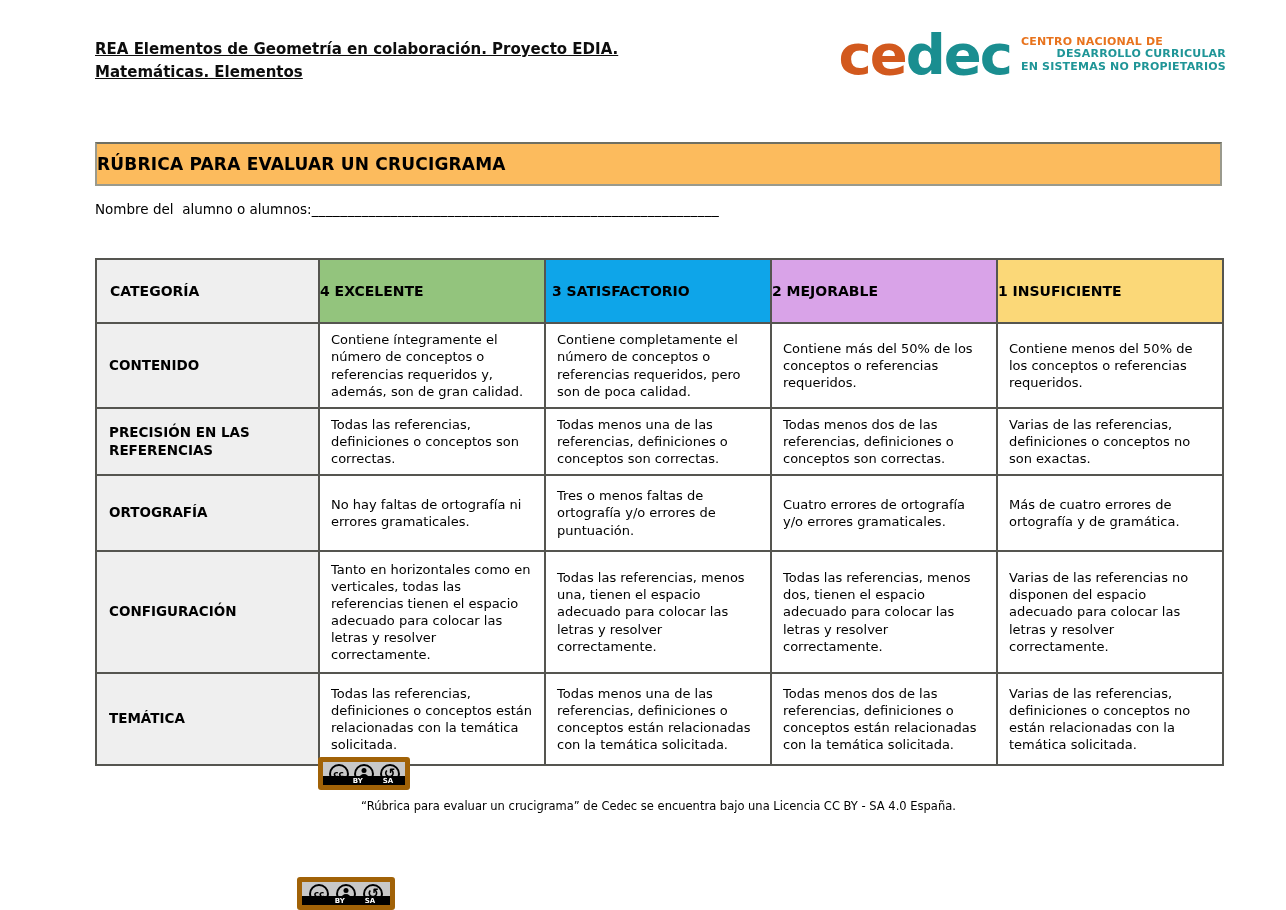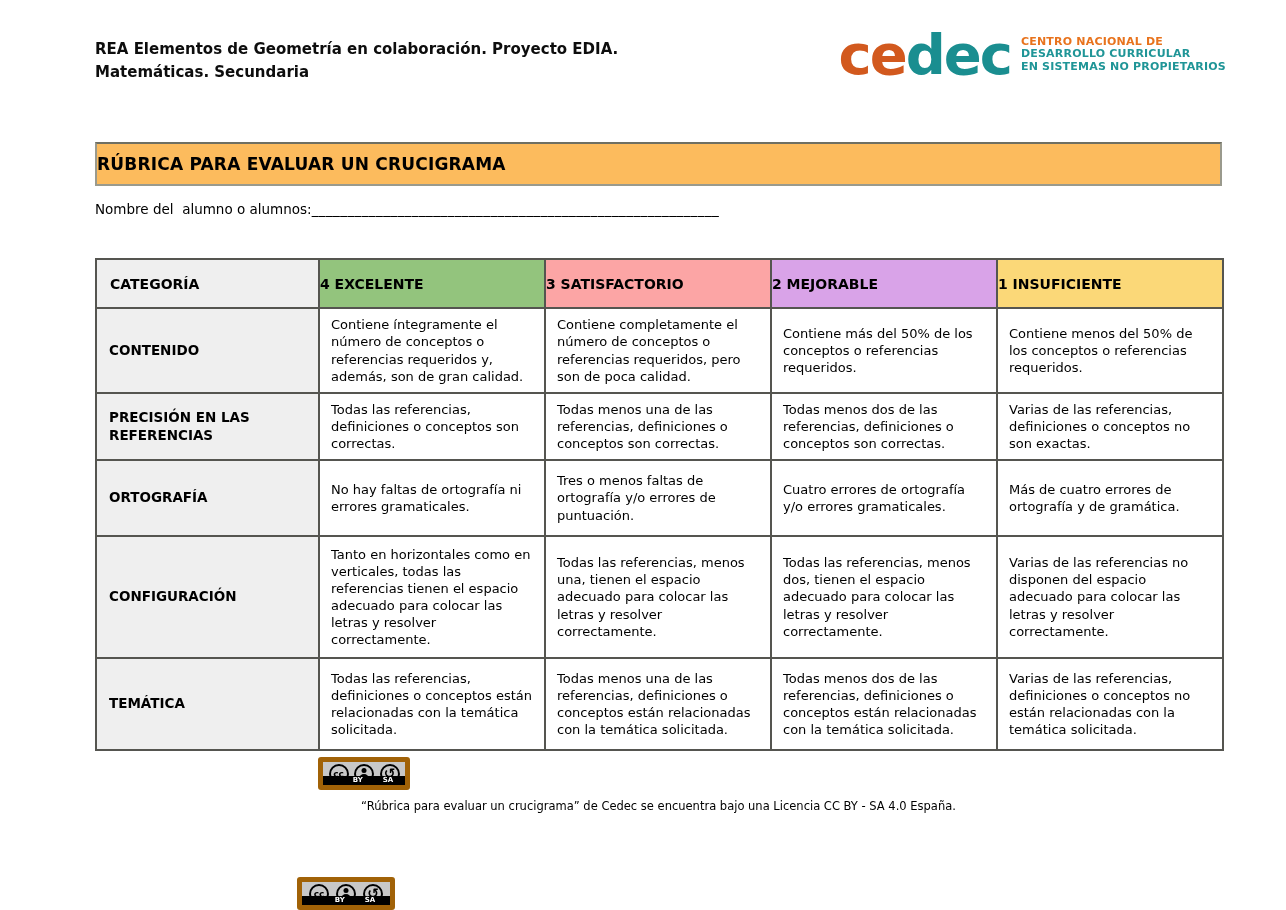--- a/index.html
+++ b/index.html
@@ -8,34 +8,34 @@
     position: relative;
     background: #ffffff;
     overflow: hidden;
     font-family: "DejaVu Sans", sans-serif;
     color: #000;
   }
 
   
   .doc-header {
     position: absolute; left: 95px; top: 38px;
-    font-size: 15px; font-weight: bold; line-height: 1.5; color: #0d0d0d;
+    font-size: 15px; font-weight: bold; line-height: 1.5; color: #0d0d0d; text-decoration: underline;
   }
 
   
   .logo {
     position: absolute; top: 28px; right: 60px;
     display: flex; align-items: center; gap: 10px; margin-left: 38px;
   }
   .logo-word { font-size: 56px; font-weight: bold; letter-spacing: -2px; line-height: 0.95; }
   .logo-ce { color: #d2591e; }
   .logo-dec { color: #1a8e90; }
   .logo-tagline { font-size: 11px; font-weight: bold; line-height: 1.15; letter-spacing: 0.2px; }
   .tag-orange { color: #e8731d; }
-  .tag-teal { color: #1f9597; }
+  .tag-teal { color: #1f9597; text-align: right; }
 
   
   .banner {
     position: absolute; left: 95px; top: 142px; width: 1127px; height: 44px;
     background: #fcbb5d;
     border: 2px solid #9a9a8d; border-top-color: #6f6f62;
     display: flex; align-items: center; justify-content: flex-start;
   }
   .banner-title { font-size: 17px; font-weight: bold; color: #000; letter-spacing: 0.2px; }
 
@@ -49,21 +49,21 @@
   
   .rubric {
     position: absolute; left: 95px; top: 258px; width: 1127px;
     border-collapse: collapse; table-layout: fixed;
   }
   .rubric th, .rubric td {
     border: 2px solid #555550;
     vertical-align: middle;
     overflow: hidden;
   }
-  .rubric thead tr { height: 49px; }
+  .rubric thead tr { height: 64px; }
   .rubric th { font-size: 14px; font-weight: bold; text-align: left; }
   .rubric th.cat-h { text-align: left; padding-left: 13px; }
   .rubric td.cat {
     background: #efefef; font-weight: bold; font-size: 13.5px;
     padding: 8px 12px; line-height: 1.3;
   }
   .rubric td.cell {
     background: #ffffff; font-size: 13px; line-height: 1.32;
     padding: 6px 10px 6px 11px;
   }
@@ -95,36 +95,36 @@
     content: ""; position: absolute; top: 0; left: 50%; transform: translateX(-50%);
     width: 5px; height: 5px; background: #000; border-radius: 50%;
   }
   .person::after {
     content: ""; position: absolute; bottom: 0; left: 50%; transform: translateX(-50%);
     width: 10px; height: 6px; background: #000; border-radius: 5px 5px 0 0;
   }
   .cc-strip {
     position: absolute; left: 0; right: 0; bottom: 0; height: 9px; background: #000;
     color: #fff; font-size: 7px; font-weight: bold;
-    display: flex; justify-content: center; gap: 20px; align-items: flex-start;
+    display: flex; justify-content: center; gap: 20px; align-items: center;
     padding-left: 18px;
   }
 
   
   .license-text {
     position: absolute; left: 95px; top: 799px; width: 1127px;
     text-align: center; font-size: 11.5px; color: #000;
   }
 </style>
 </head>
 <body>
 
 <div class="doc-header">
   <div>REA Elementos de Geometría en colaboración. Proyecto EDIA.</div>
-  <div>Matemáticas. Secundaria</div>
+  <div>Matemáticas. Elementos</div>
 </div>
 
 <div class="logo">
   <div class="logo-word"><span class="logo-ce">ce</span><span class="logo-dec">dec</span></div>
   <div class="logo-tagline">
     <div class="tag-orange">CENTRO NACIONAL DE</div>
     <div class="tag-teal">DESARROLLO CURRICULAR</div>
     <div class="tag-teal">EN SISTEMAS NO PROPIETARIOS</div>
   </div>
 </div>
@@ -140,21 +140,21 @@
     <col style="width:223px">
       <col style="width:226px">
       <col style="width:226px">
       <col style="width:226px">
       <col style="width:226px">
   </colgroup>
   <thead>
     <tr>
       <th class="cat-h" style="background: rgb(239, 239, 239);">CATEGORÍA</th>
       <th style="background: rgb(147, 196, 125);">4 EXCELENTE</th>
-      <th style="background: #fca5a5;">3 SATISFACTORIO</th>
+      <th style="background: #0ea5e9; padding-left: 6px;">3 SATISFACTORIO</th>
       <th style="background: rgb(217, 163, 232);">2 MEJORABLE</th>
       <th style="background: rgb(251, 216, 120);">1 INSUFICIENTE</th>
     </tr>
   </thead>
   <tbody>
     <tr>
       <td class="cat">CONTENIDO</td>
       <td class="cell">Contiene íntegramente el número de conceptos o referencias requeridos y, además, son de gran calidad.</td>
       <td class="cell">Contiene completamente el número de conceptos o referencias requeridos, pero son de poca calidad.</td>
       <td class="cell">Contiene más del 50% de los conceptos o referencias requeridos.</td>

